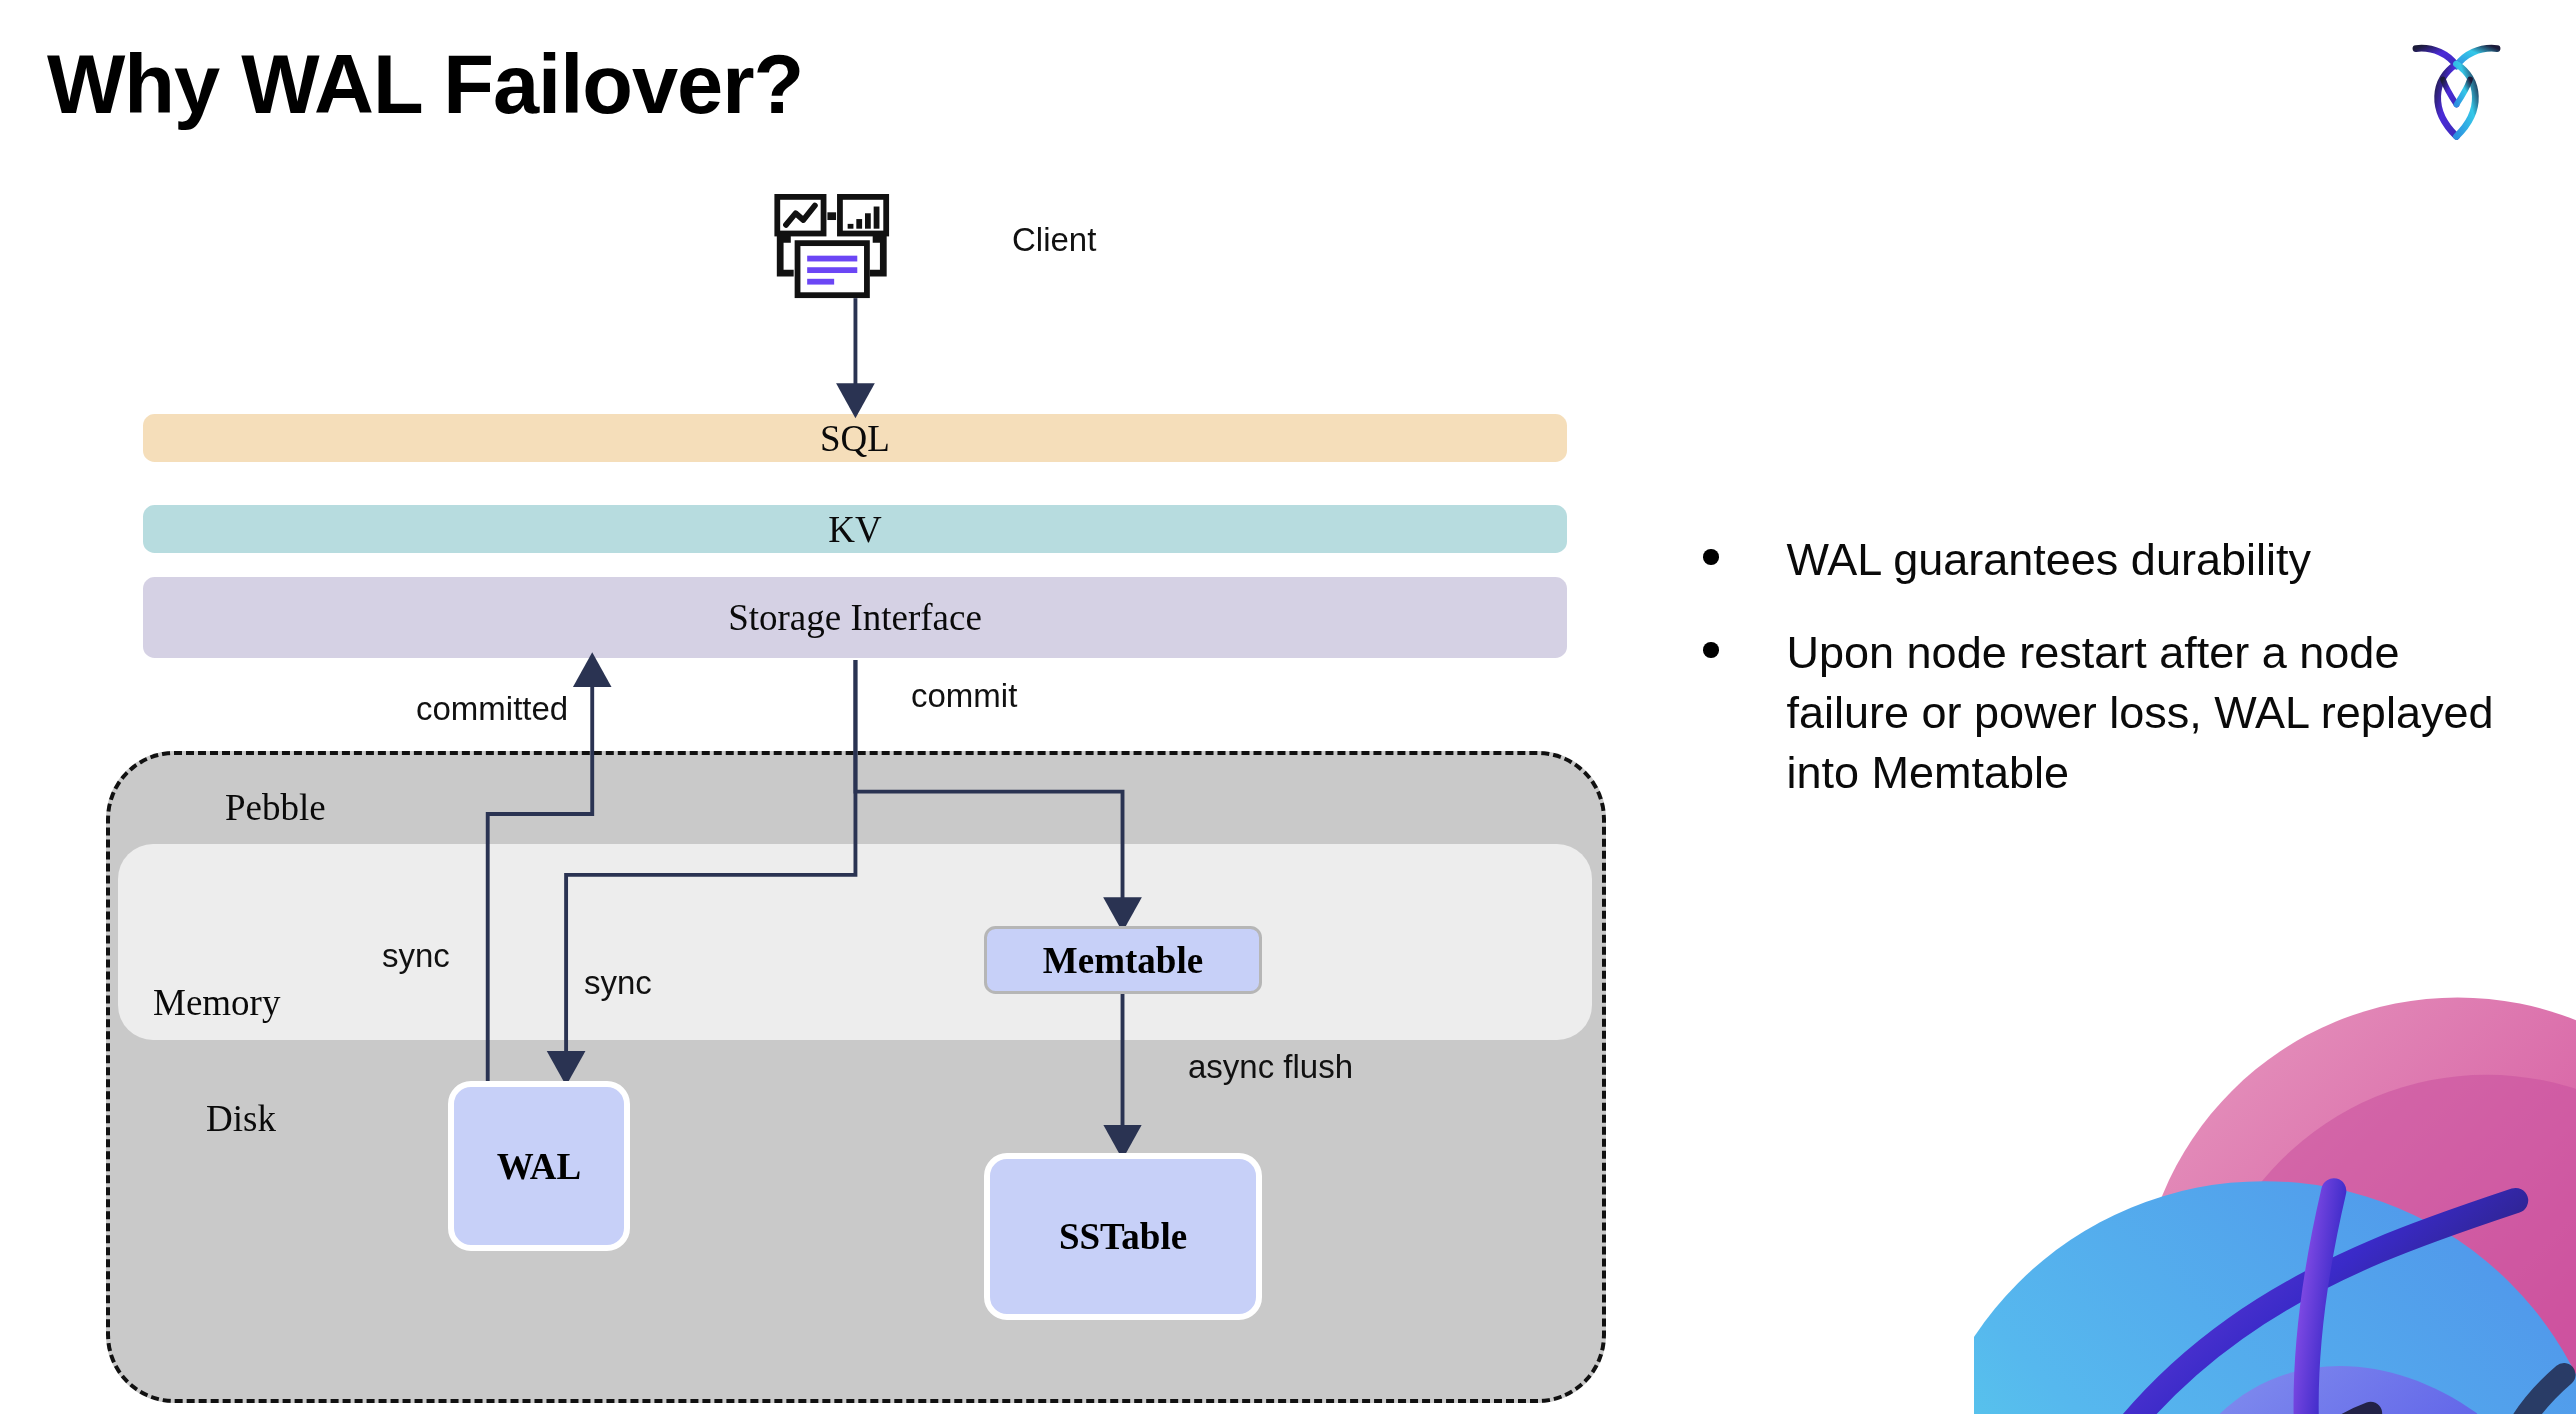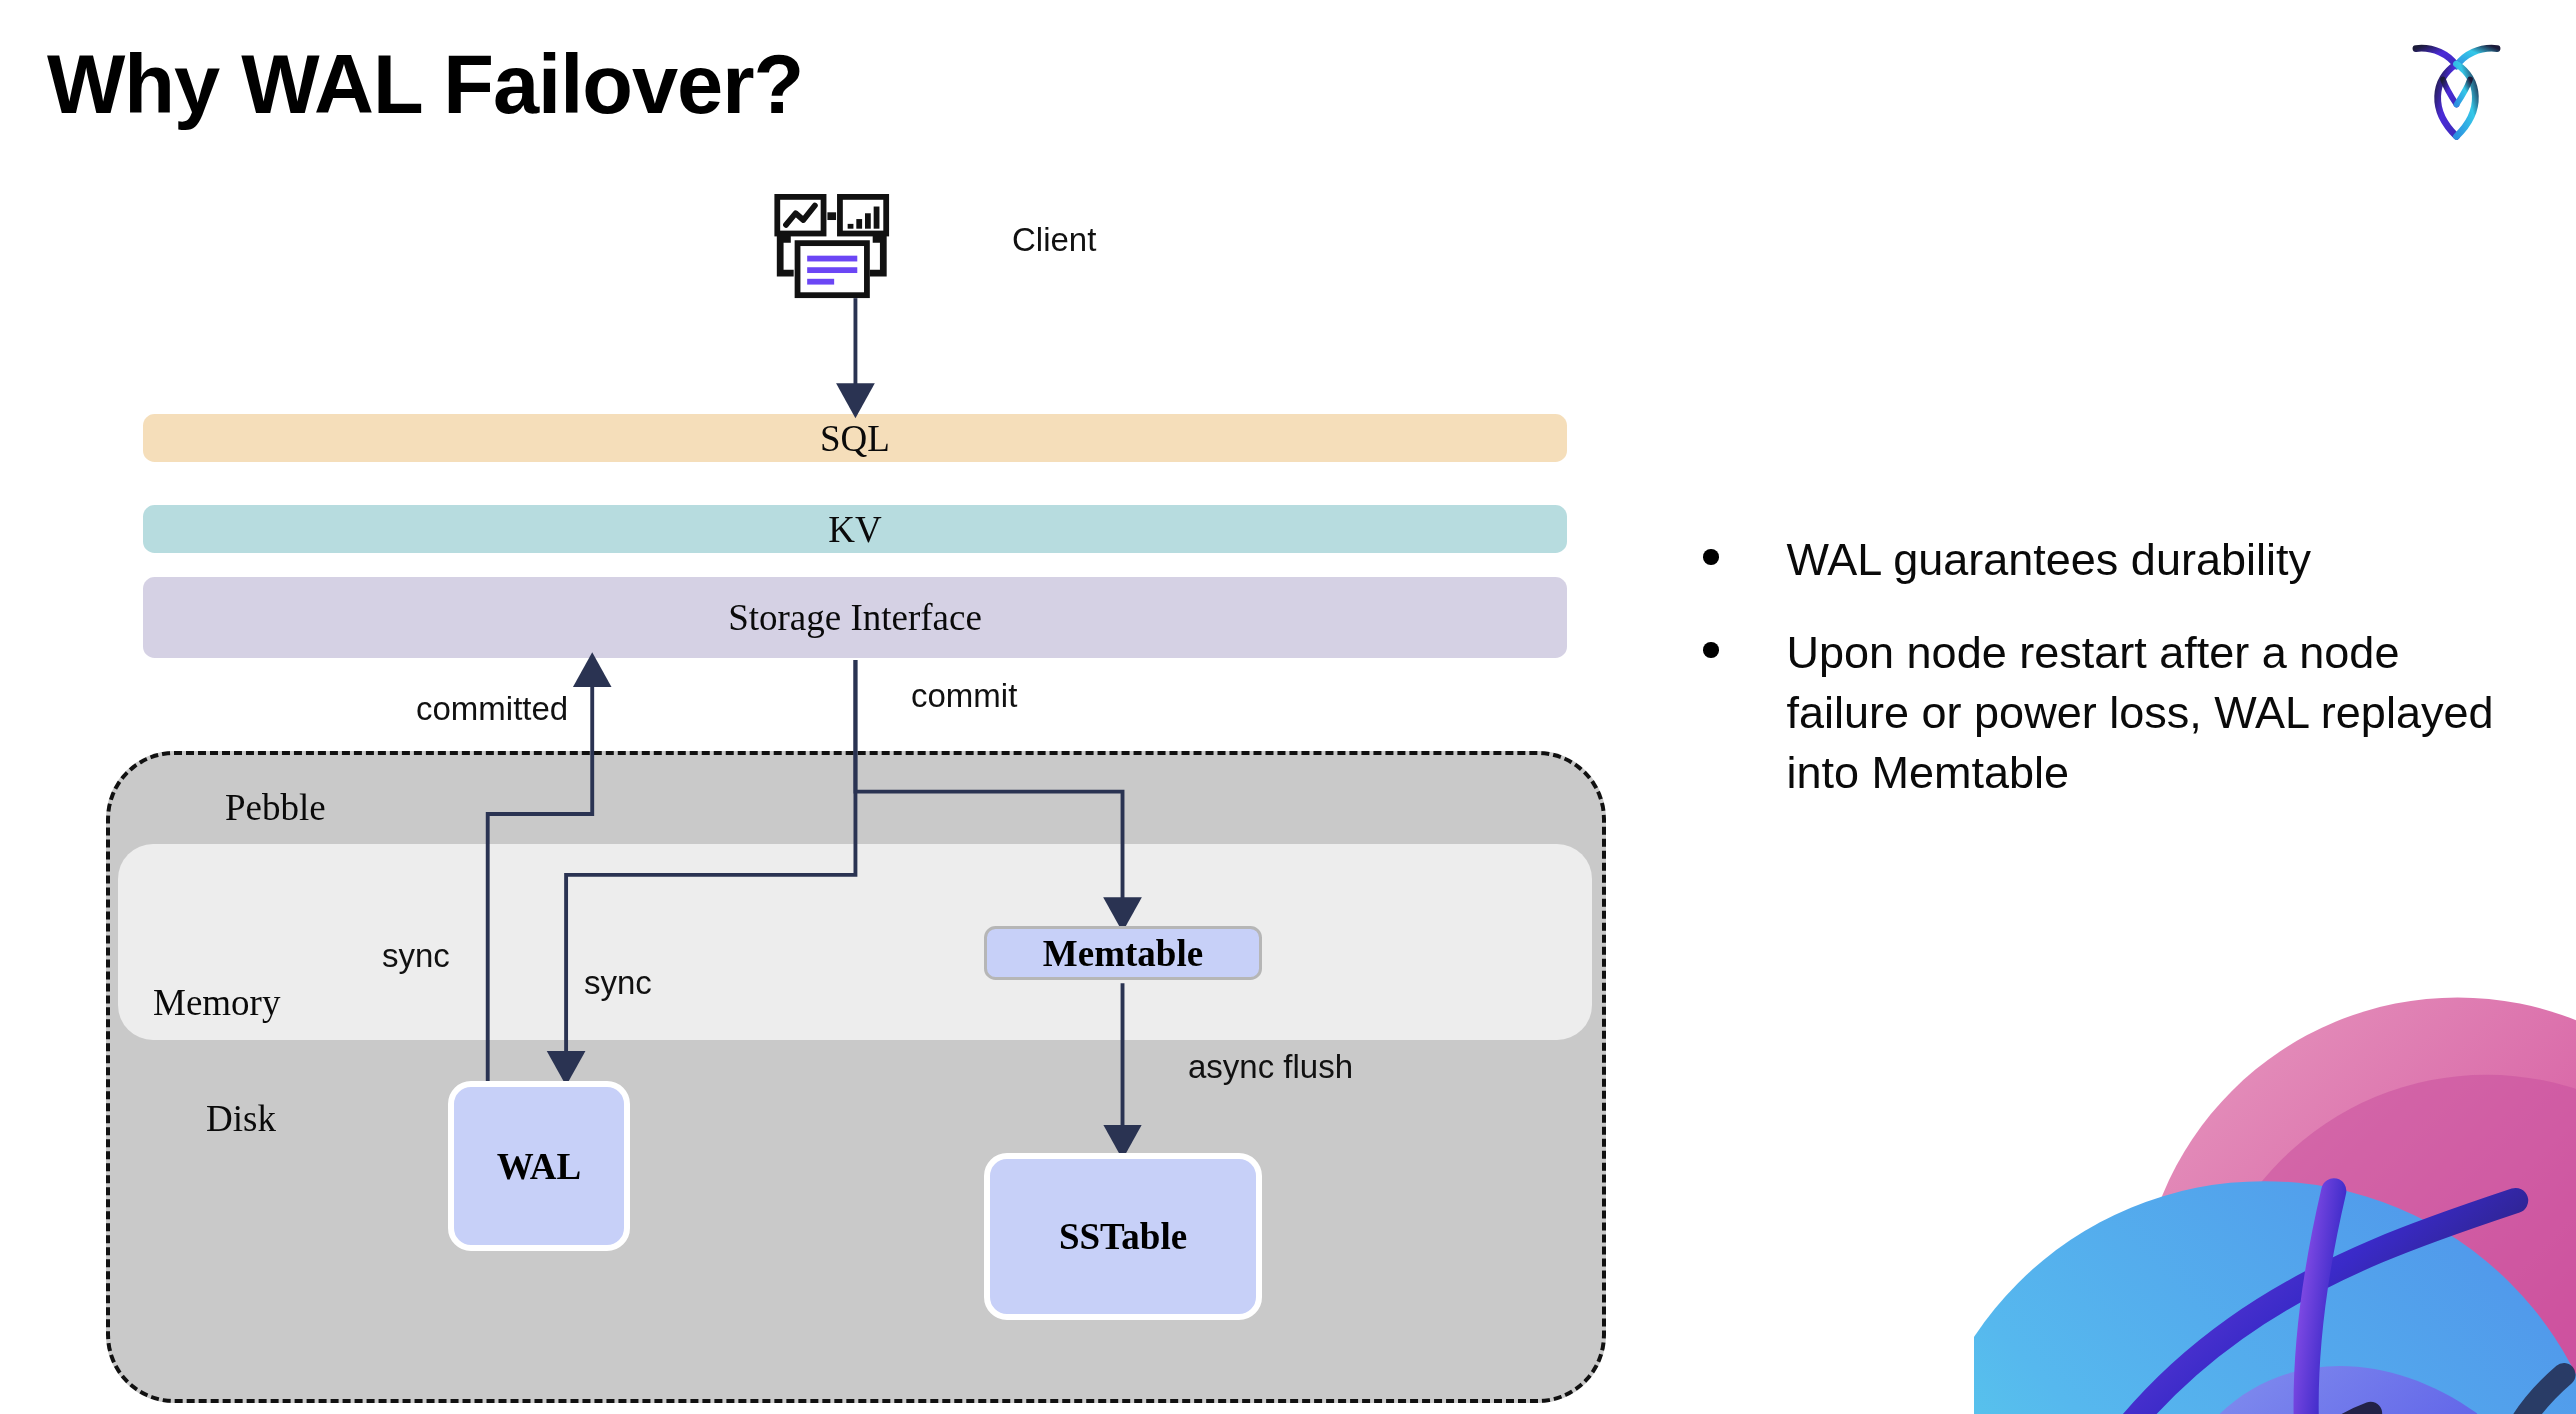--- a/index.html
+++ b/index.html
@@ -137,21 +137,21 @@
     justify-content: center;
     font-family: "Liberation Serif", serif;
     font-weight: 700;
     font-size: 37px;
     color: #000000;
     background: #C7D0F8;
     border-radius: 17.4px;
     box-sizing: border-box;
   }
   #node-memtable {
-    left: 984px; top: 926px; width: 278px; height: 54px;
+    left: 984px; top: 926px; width: 278px; height: 68px;
     border: 3.9px solid #B6B6B6;
     border-radius: 11.6px;
   }
   #node-wal {
     left: 448px; top: 1081px; width: 182px; height: 170px;
     border: 6.8px solid #ffffff;
     border-radius: 23px;
   }
   #node-sstable {
     left: 984px; top: 1153px; width: 278px; height: 167px;

